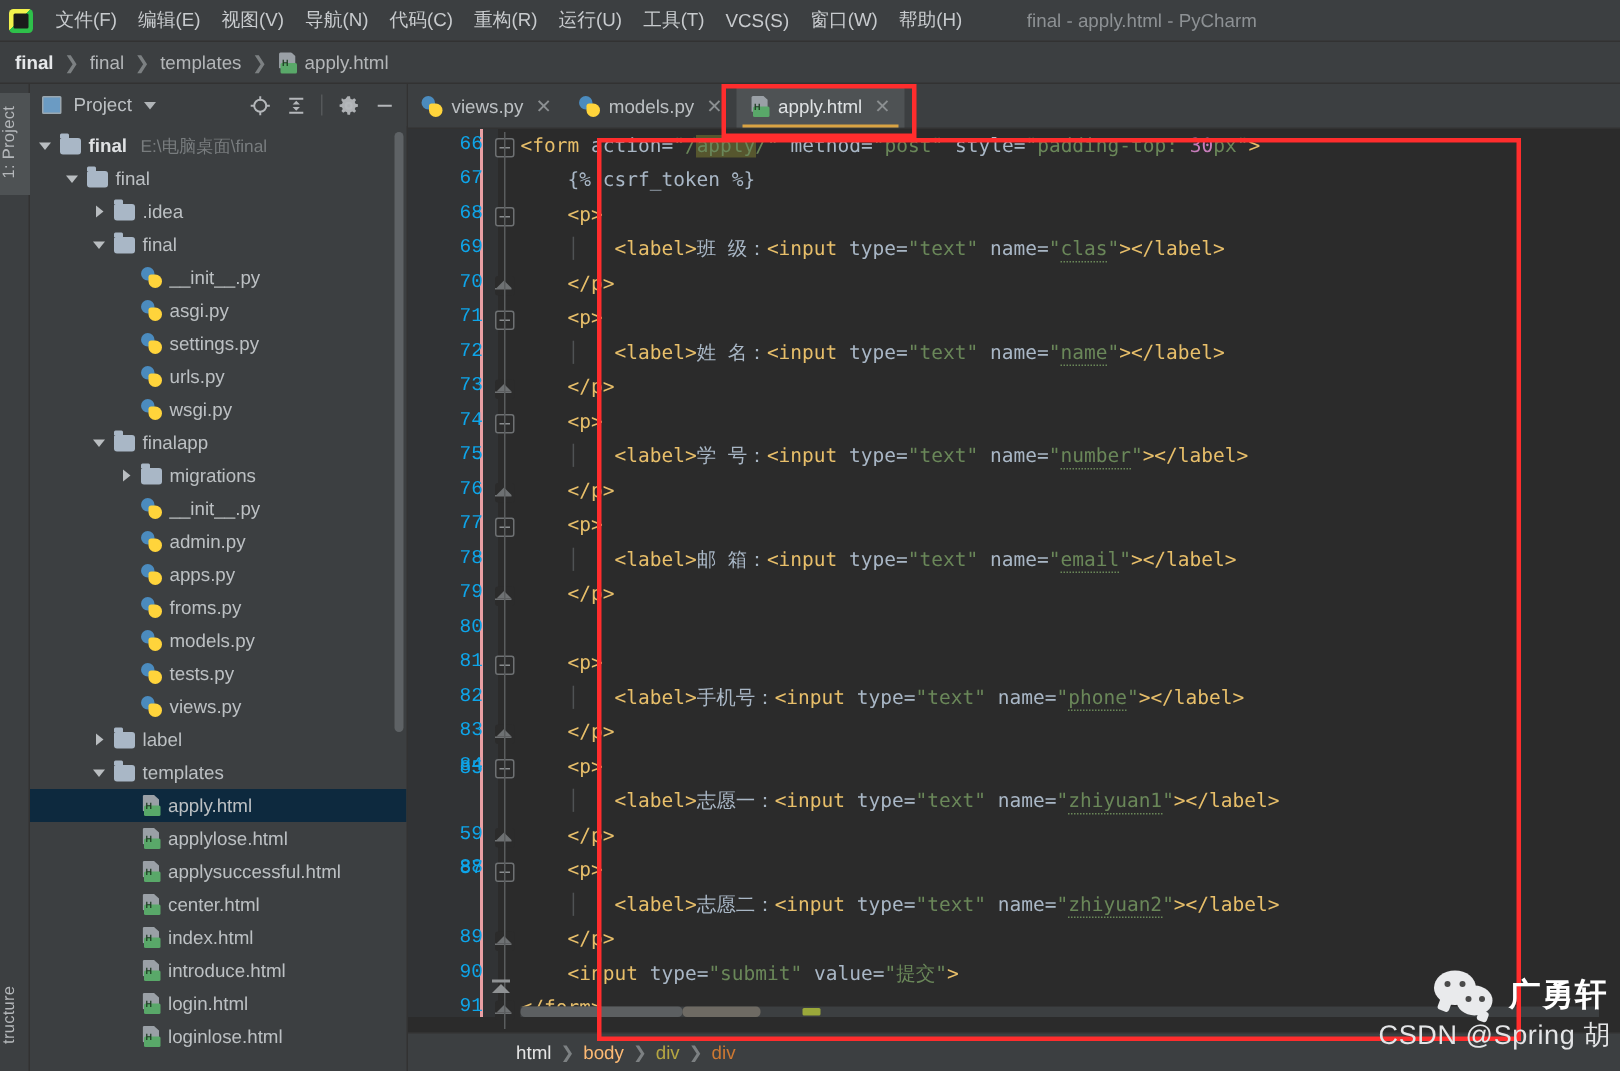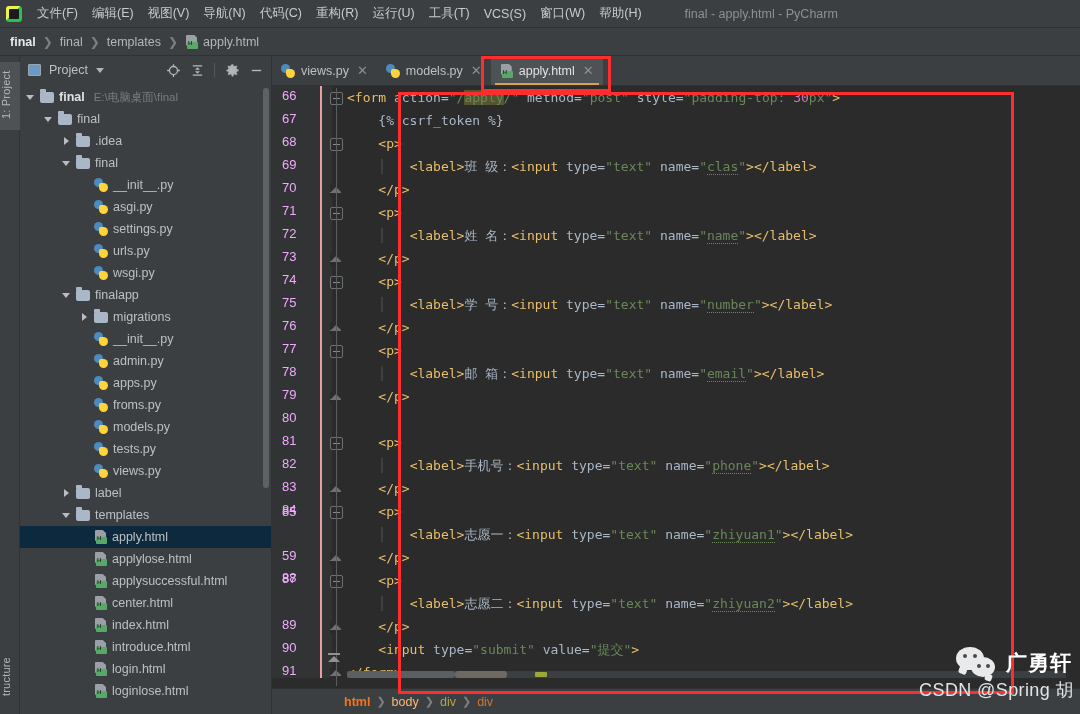--- a/index.html
+++ b/index.html
@@ -166,23 +166,23 @@
   }
   .tab-close { color:#8b8f91; font-size:13px; margin-left:2px; }
 
   .code-area { position:absolute; left:0; top:30px; right:0; bottom:36px; background:#2b2b2b; }
 
   .gutter {
     position:absolute; left:0; top:0; width:60px; height:100%;
     background:#313335;
   }
   .gutter .lnum {
-    position:absolute; right:10px; width:40px; 
-    color:#f0abfc; font-size:13px;
-    font-family:Liberation Sans, sans-serif;
+    position:absolute; right:10px; width:40px; text-align:right;
+    color:#0ea5e9; font-size:13px;
+    font-family:Liberation Mono, monospace;
   }
   .changebar { position:absolute; left:48px; top:0; width:2px; height:100%; background:#e9a0a4; }
   .foldcol { position:absolute; left:55px; top:0; width:20px; height:100%; }
   .foldline { position:absolute; left:9px; width:1px; background:#5a5d5e; }
   .foldmark {
     position:absolute; left:3px; width:13px; height:13px;
     border:1px solid #6e7173; border-radius:2px; background:#2b2b2b;
   }
   .foldmark::after{
     content:"";position:absolute;left:2px;top:5px;width:7px;height:1px;background:#8a8d8f;
@@ -230,21 +230,21 @@
   .caret-marker::after{ content:"";position:absolute;left:0;top:0;width:12px;height:1.5px;background:#8f9294; }
 
   
   .crumbbar {
     position:absolute; left:0; bottom:0; right:0; height:26px;
     background:#3c3f41; display:flex; align-items:center; padding-left:72px;
     border-top:1px solid #323232;
   }
   .cb { font-size:12.5px; font-family:"Liberation Sans",sans-serif; }
   .cb-sep { color:#7c8082; margin:0 6px; font-size:11px; }
-  .cb-html { color:#f97316;font-weight:bold; }
+  .cb-html { color:#e5e5e5; }
   .cb-body { color:#fdba74; }
   .cb-div1 { color:#b5a642; }
   .cb-div2 { color:#cc7832; }
 
   
   .anno {
     position:absolute; border:3px solid #ff2d2d; pointer-events:none; z-index:40;
   }
   #anno-tab  { left:481px; top:56px; width:130px; height:36px; }
   #anno-code { left:398px; top:92px; width:616px; height:602px; }

